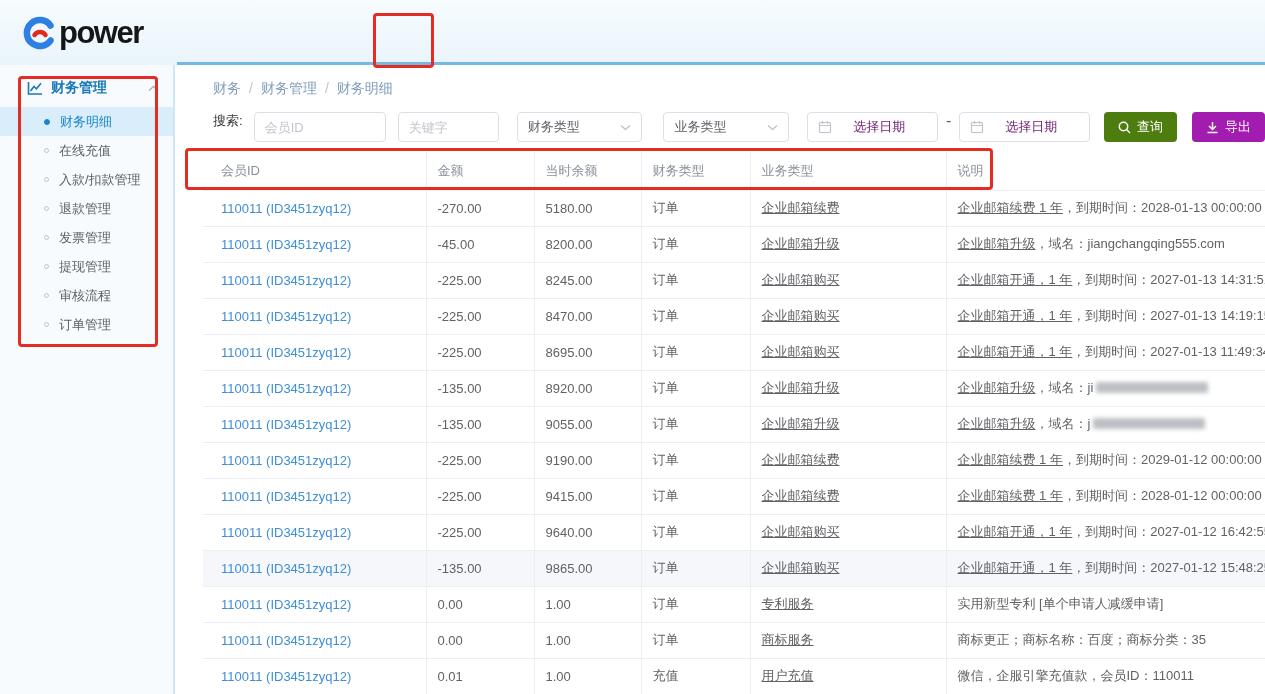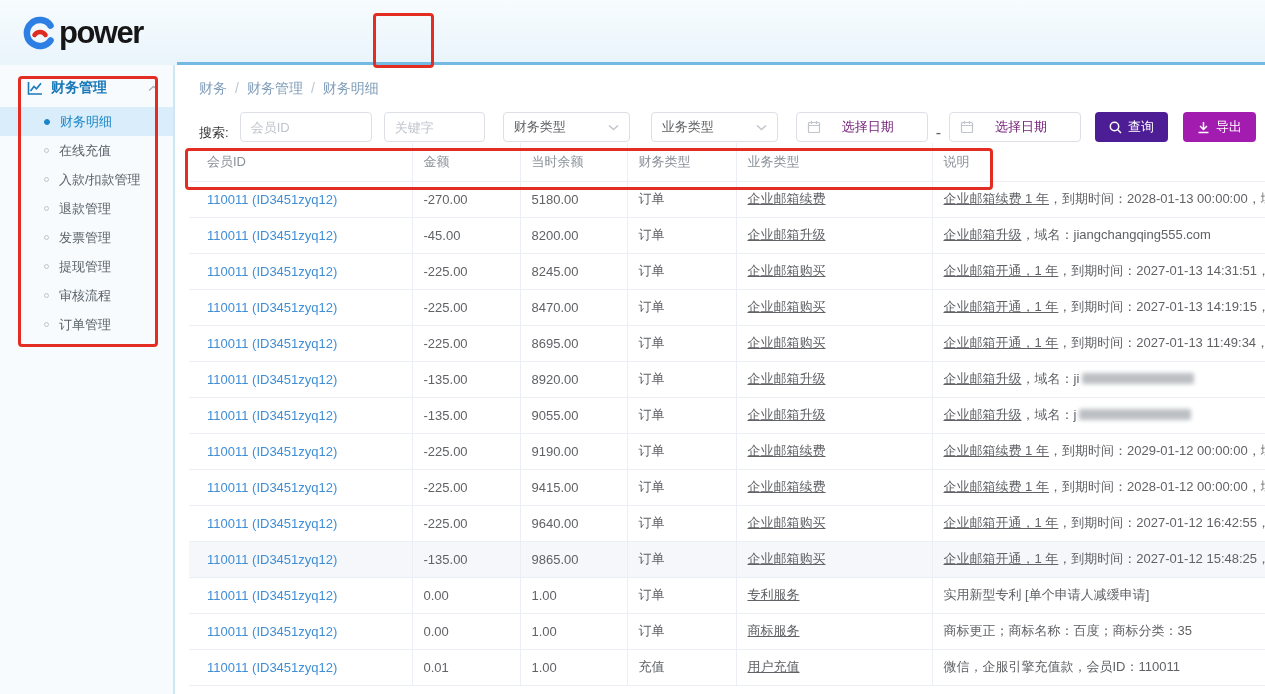--- a/index.html
+++ b/index.html
@@ -28,45 +28,45 @@
     color:#1a79b8; font-weight:bold; font-size:14px; cursor:pointer; }
   .menu-header .hdr-label { margin-left:8px; }
   .menu-chevron { margin-left:auto; display:flex; }
   .menu-item { height:29px; display:flex; align-items:center; padding-left:44px;
     font-size:13px; color:#5a6268; cursor:pointer; }
   .menu-item .bullet { width:5px; height:5px; border-radius:50%; border:1px solid #bdc4ca;
     margin-right:10px; background:transparent; flex:none; }
   .menu-item.active { background:#d9eefa; color:#1a85c8; }
   .menu-item.active .bullet { width:6px; height:6px; background:#1a85c8; border-color:#1a85c8; }
 
-  .main { flex:1; position:relative; padding:14px 0 0 14px; overflow:hidden; }
+  .main { flex:1; position:relative; padding:14px 0 0 28px; overflow:hidden; }
   .breadcrumb { font-size:14px; color:#7f9db9; padding:1px 0 14px 10px; }
   .breadcrumb .crumb { cursor:pointer; }
   .breadcrumb .sep { color:#b9c6d2; margin:0 8px; }
 
   
-  .search-row { display:flex; align-items:flex-end; padding-left:10px; margin-bottom:1px; }
+  .search-row { display:flex; align-items:flex-start; padding-left:10px; margin-bottom:10px; }
   .search-label { font-size:13px; color:#333; margin-right:11px; white-space:nowrap; }
   .tin { height:30px; border:1px solid #dcdfe6; border-radius:4px; background:#fff;
     font-size:13px; color:#606266; padding:0 10px; outline:none; }
   .tin::placeholder { color:#c0c4cc; }
   .inp-member { width:132px; }
   .inp-keyword { width:101px; margin-left:12px; }
   .box { height:30px; border:1px solid #dcdfe6; border-radius:4px; background:#fff;
     display:flex; align-items:center; font-size:13px; padding:0 10px; cursor:pointer; }
   .sel { width:127px; justify-content:space-between; color:#606266; }
   .sel-fin { margin-left:18px; }
   .sel-biz { margin-left:21px; }
   .date { width:132px; color:#701a75; gap:21px; }
   .date-start { margin-left:18px; }
   .date-end { margin-left:8px; }
   .range-sep { color:#606266; margin-left:8px; }
   .btn { height:30px; border:none; border-radius:4px; color:#fff; font-size:13px;
     display:flex; align-items:center; gap:6px; padding:0 14px; cursor:pointer; white-space:nowrap; }
-  .btn-query { background:#4c1d95; margin-left:14px; }
+  .btn-query { background:#4d7c0f; margin-left:14px; }
   .btn-export { background:#a21caf; margin-left:15px; }
 
   
   table { border-collapse:collapse; table-layout:fixed; width:1343px; font-size:13px; }
   th { height:38px; text-align:left; color:#8a9099; font-weight:normal;
     border-bottom:1px solid #ebeef5; padding:0 0 0 11px; white-space:nowrap; overflow:hidden; }
   td { height:36px; border-bottom:1px solid #ebeef5; color:#606266;
     padding:0 0 0 11px; white-space:nowrap; overflow:hidden; }
   th:not(:last-child), td:not(:last-child) { border-right:1px solid #ebeef5; }
   th.c-member, td.c-member { padding-left:18px; }

